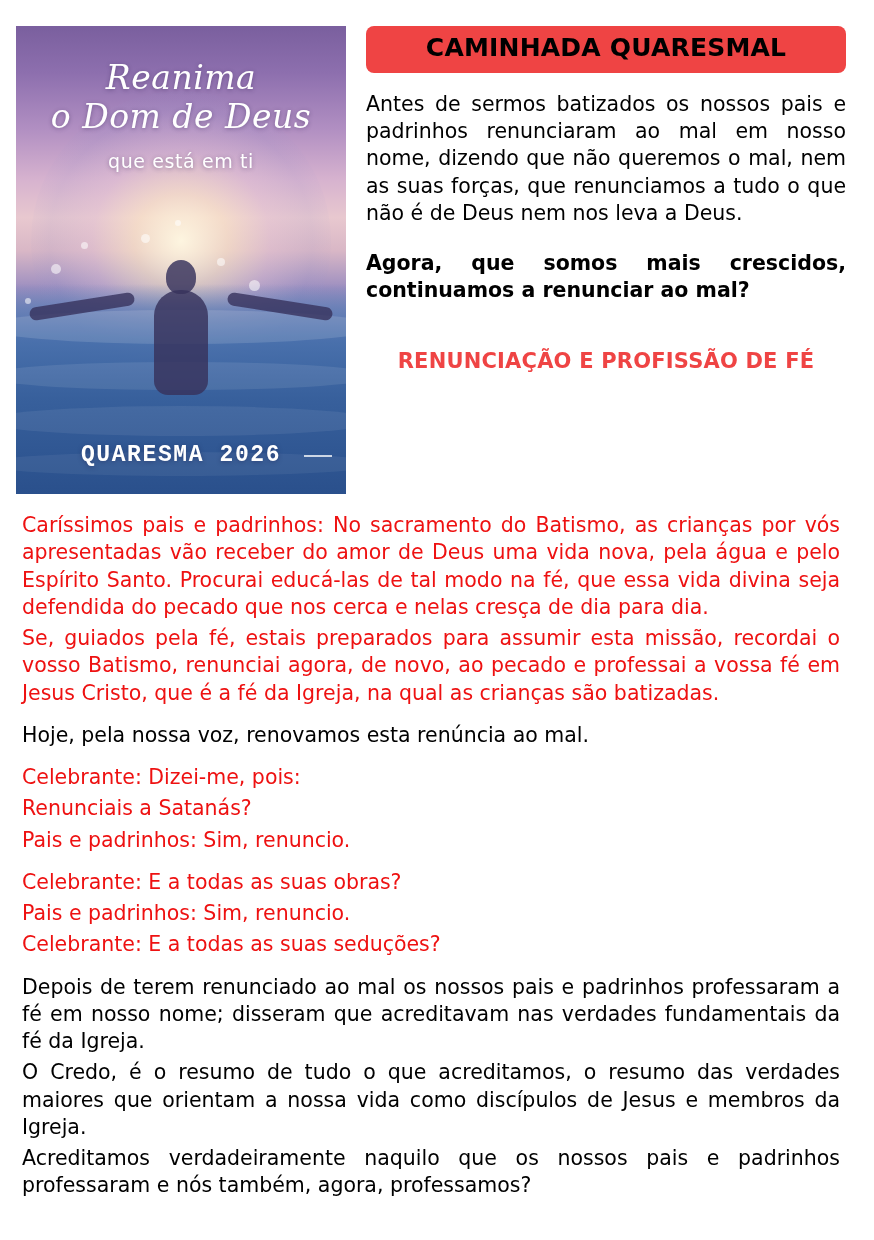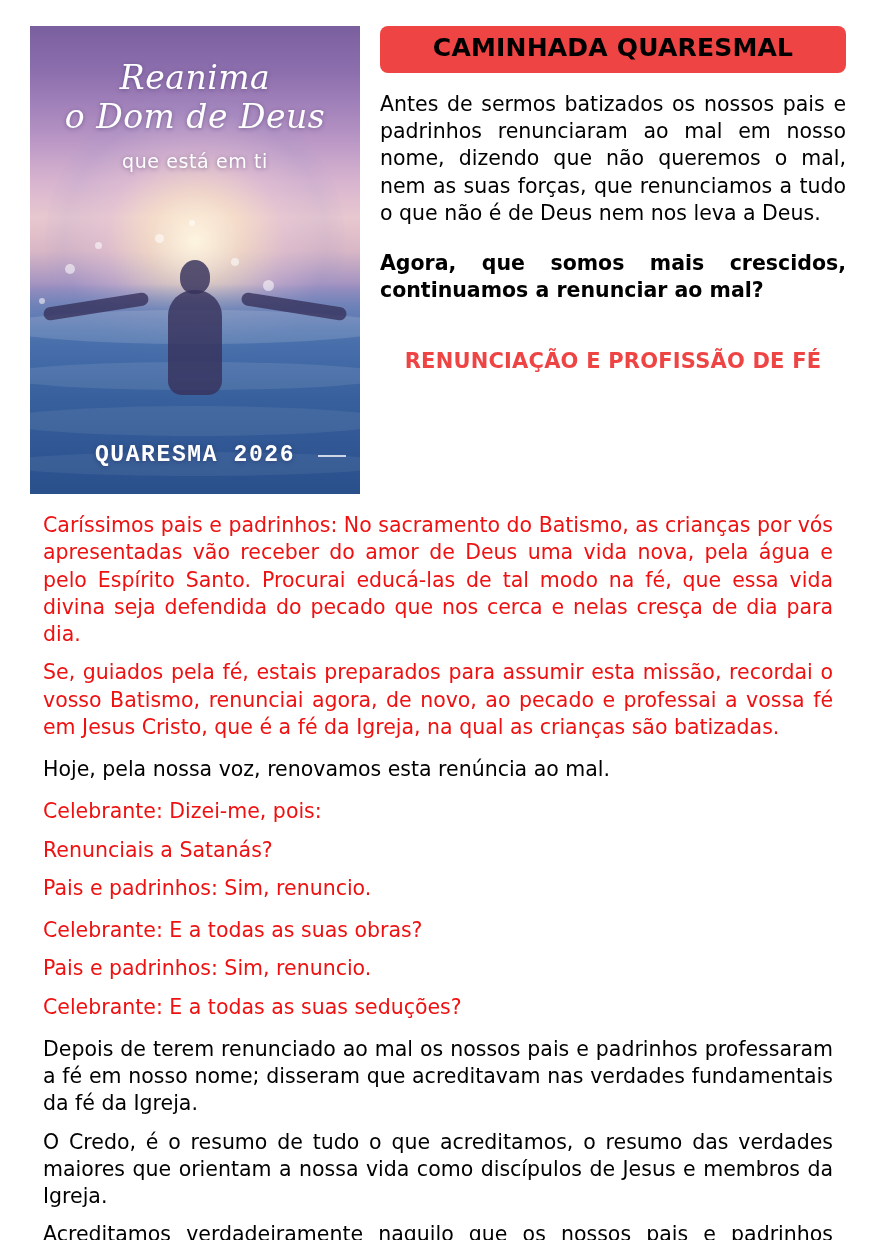--- a/index.html
+++ b/index.html
@@ -13,21 +13,21 @@
     font-family: "DejaVu Sans", sans-serif;
     color: #000000;
     position: relative;
     overflow: hidden;
   }
   .page {
     position: relative;
     width: 874px;
     height: 1240px;
     box-sizing: border-box;
-    padding: 26px 28px 0 30px;
+    padding: 26px 28px 0 16px;
   }
   .top-area {
     display: flex;
     flex-direction: row;
     align-items: flex-start;
     gap: 0;
   }
   
   .poster {
     width: 330px;
@@ -223,21 +223,21 @@
     font-size: 21px;
     text-align: center;
     letter-spacing: 0.2px;
   }
   
   .body-area {
     margin-top: 18px;
     padding: 0 2px;
   }
   p {
-    margin: 11px;
+    margin: 4px;
     font-size: 20.5px;
     line-height: 1.33;
     text-align: justify;
   }
   .red { color: #ee1111; }
   .gap { margin-top: 15px; }
   .gap-sm { margin-top: 2px; }
   .bold { font-weight: normal; }
   .nojust { text-align: left; }
 </style>

